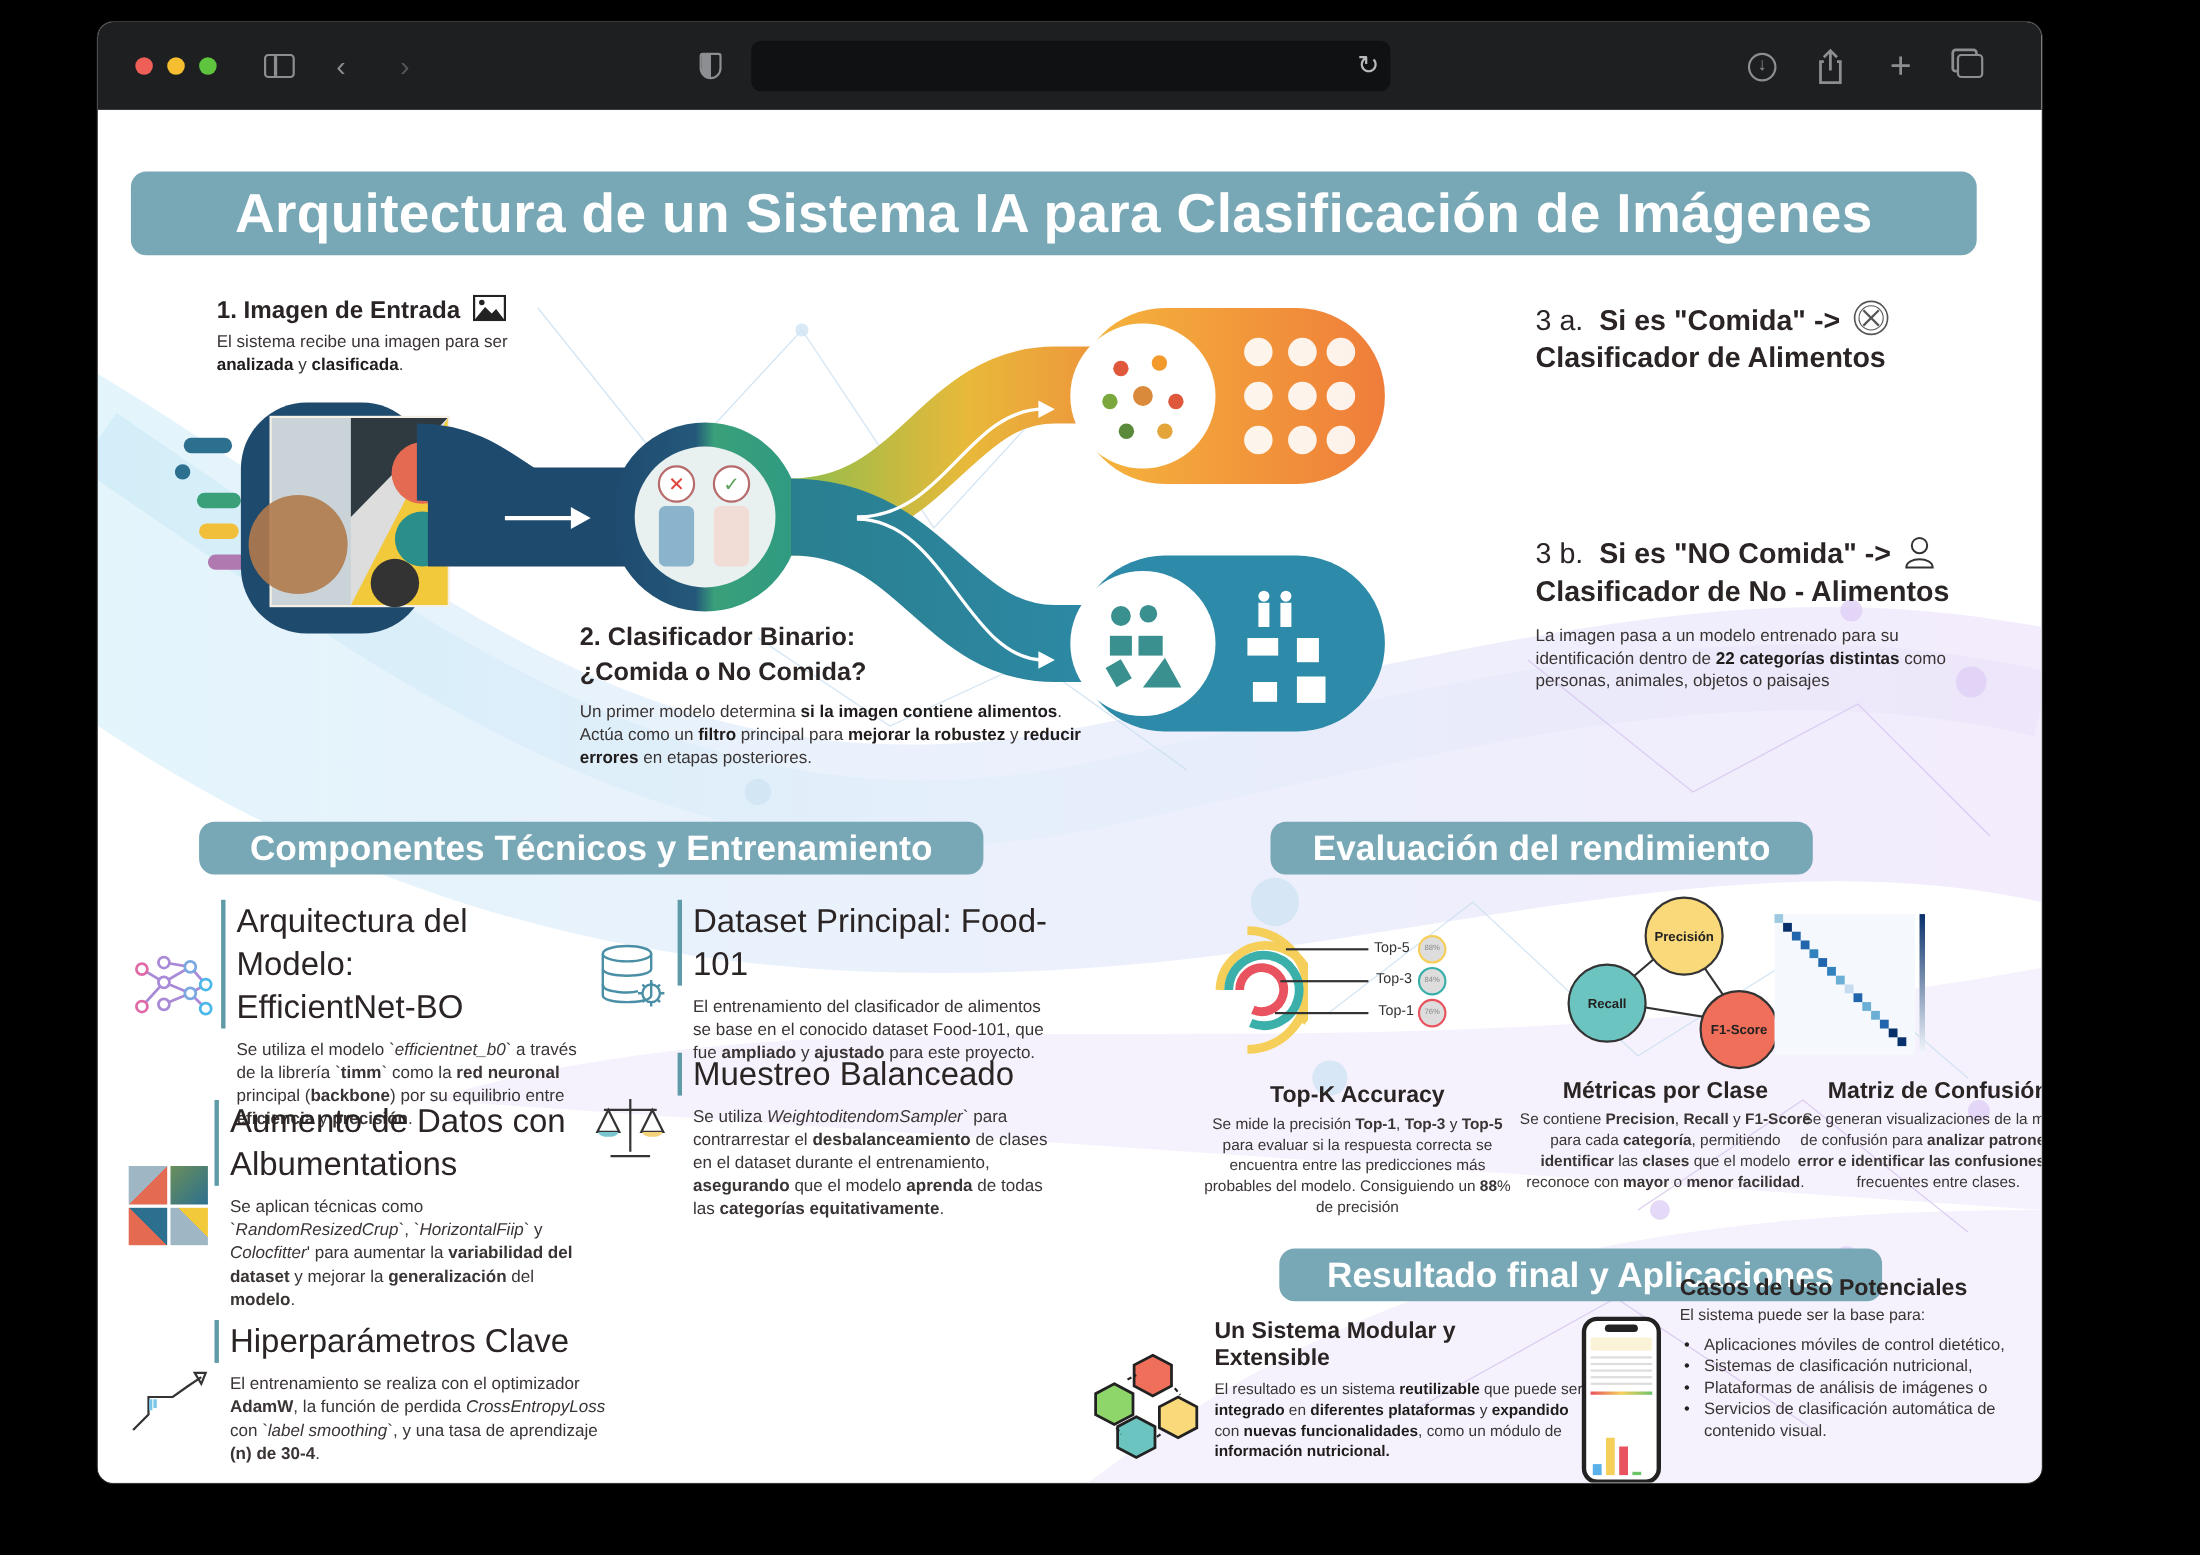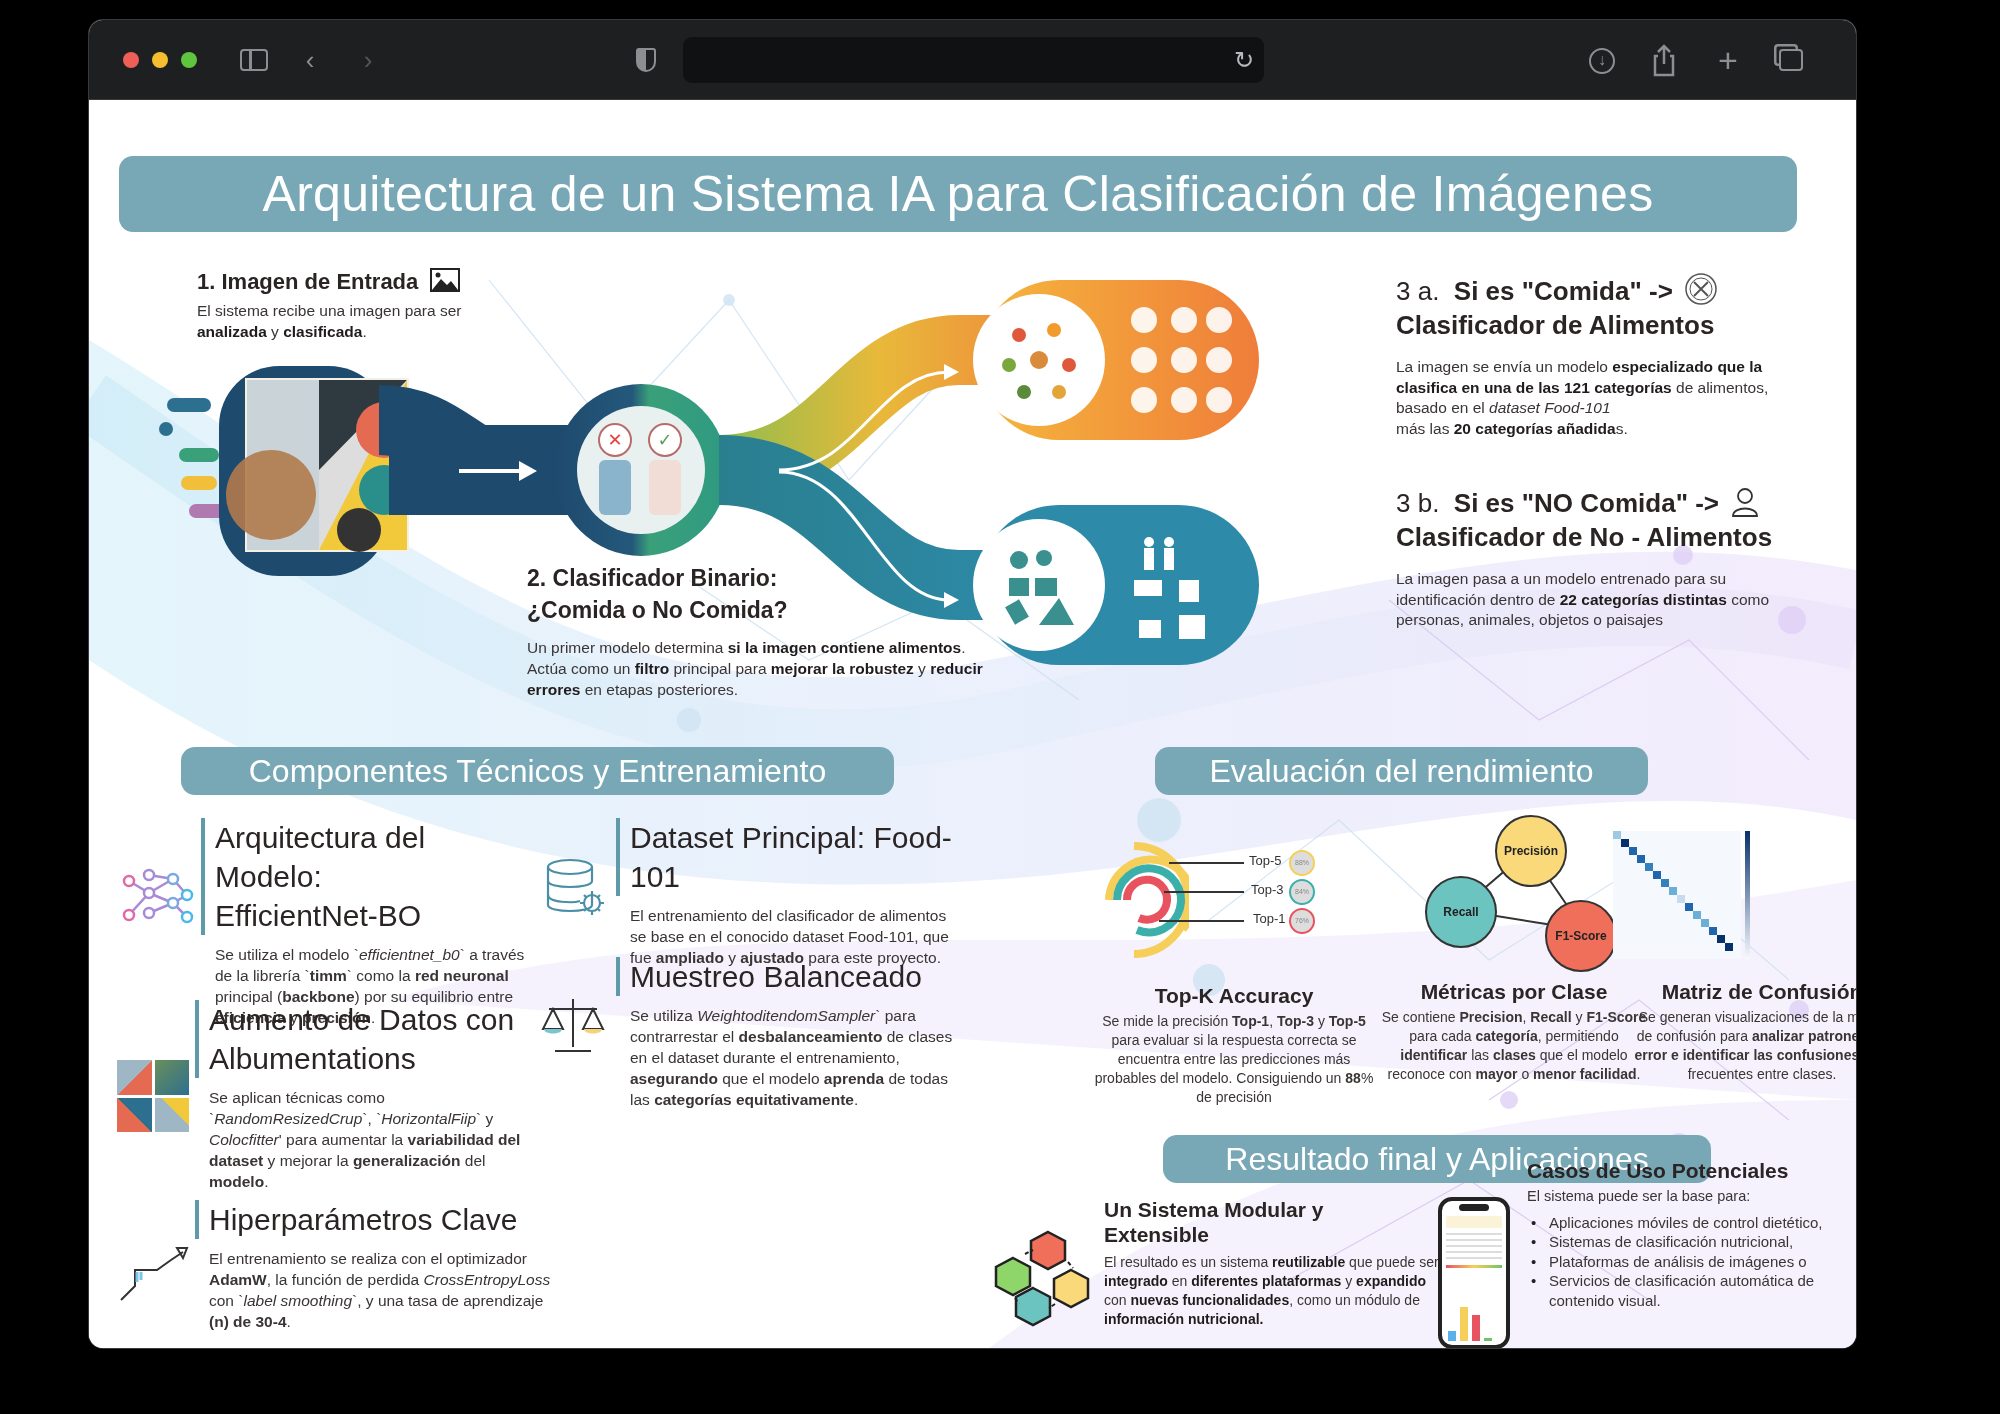--- a/index.html
+++ b/index.html
@@ -25,21 +25,21 @@
   .dl-btn { left: 1496px; width: 34px; }
   .dl-btn span { display: block; margin: 6px auto; width: 26px; height: 26px; border: 2.5px solid #8d8e91; border-radius: 50%; font-size: 16px; line-height: 20px; }
   .share-btn { left: 1558px; width: 34px; }
   .plus-btn { left: 1622px; width: 34px; font-size: 34px; }
   .tabs-btn { left: 1685px; width: 34px; }
   .tabs-btn span { display: block; margin: 7px auto; width: 24px; height: 22px; border: 2.5px solid #8d8e91; border-radius: 4px; box-shadow: -5px -5px 0 -2.5px #1e1f21, -5px -5px 0 0 #8d8e91; }
 
   .content { position: absolute; left: 0; top: 80px; width: 1767px; height: 1248px; background: #ffffff; overflow: hidden; }
   .bg-wave { position: absolute; inset: 0; pointer-events: none; }
 
-  .pill { position: absolute; background: #78a8b6; color: #fff; border-radius: 14px; font-weight: normal; text-align: center; white-space: nowrap; }
+  .pill { position: absolute; background: #78a8b6; color: #fff; border-radius: 14px; font-weight: bold; text-align: center; white-space: nowrap; }
   .main-title { left: 30px; top: 56px; width: 1678px; height: 76px; font-size: 50px; line-height: 76px; letter-spacing: 0.3px; }
   .sec-tech { left: 92px; top: 647px; width: 713px; height: 48px; font-size: 32px; line-height: 48px; }
   .sec-eval { left: 1066px; top: 647px; width: 493px; height: 48px; font-size: 32px; line-height: 48px; }
   .sec-result { left: 1074px; top: 1035px; width: 548px; height: 48px; font-size: 32px; line-height: 48px; }
 
   .blk { position: absolute; }
   .blk h3 { font-size: 22px; font-weight: bold; color: #2a2424; line-height: 1.2; }
   .blk p { font-size: 15.5px; line-height: 1.35; color: #3a3434; }
   .blk b { color: #211c1c; }
 
@@ -269,21 +269,20 @@
     </div>
 
     <div class="blk step3a">
       <h3><span style="font-weight:normal">3 a.</span>&nbsp; <span>Si es "Comida" -&gt;</span>
         <svg width="34" height="34" viewBox="0 0 34 34" style="vertical-align:-6px;margin-left:4px">
             <circle cx="17" cy="17" r="15" fill="none" stroke="#555" stroke-width="1.5"></circle>
             <circle cx="17" cy="17" r="11" fill="none" stroke="#555" stroke-width="1"></circle>
             <path d="M10 10 L24 24 M24 10 L10 24" stroke="#555" stroke-width="2"></path>
           </svg>
         <br><span>Clasificador de Alimentos</span></h3>
-      <p><span>La imagen se envía un modelo </span><b>especializado que la clasifica en una de las 121 categorías</b><span> de alimentos, basado en el </span><i>dataset Food-101</i><br><span> más las </span><b>20 categorías añadida</b><span>s.</span></p>
     </div>
 
     <div class="blk step3b">
       <h3><span style="font-weight:normal">3 b.</span>&nbsp; <span>Si es "NO Comida" -&gt;</span>
         <svg width="30" height="32" viewBox="0 0 30 32" style="vertical-align:-6px;margin-left:4px">
             <circle cx="15" cy="10" r="7" fill="none" stroke="#333" stroke-width="1.8"></circle>
             <path d="M3 30 C3 20, 27 20, 27 30 Z" fill="none" stroke="#333" stroke-width="1.8"></path>
           </svg>
         <br><span>Clasificador de No - Alimentos</span></h3>
       <p><span>La imagen pasa a un modelo entrenado para su identificación dentro de </span><b>22 categorías distintas</b><span> como personas, animales, objetos o paisajes</span></p>

